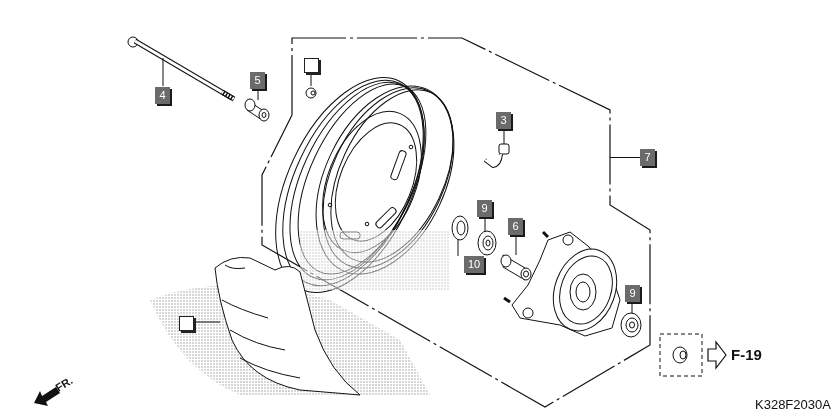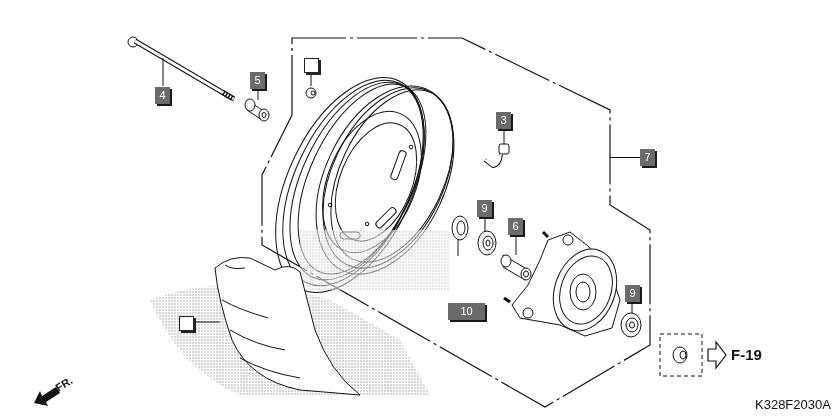--- a/index.html
+++ b/index.html
@@ -145,21 +145,21 @@
   <path d="M34,403 L40,391 L42,396 L56,387 L60,393 L46,402 L48,406 Z" fill="#111"></path>
 </svg>
 
 <div class="callout" style="left:155px;top:87px;">4</div>
 <div class="callout" style="left:250px;top:72px;">5</div>
 <div class="callout blank" style="left:304px;top:58px;"></div>
 <div class="callout" style="left:496px;top:112px;">3</div>
 <div class="callout" style="left:640px;top:149px;">7</div>
 <div class="callout" style="left:477px;top:200px;">9</div>
 <div class="callout" style="left:508px;top:218px;">6</div>
-<div class="callout" style="left:448px;top:256px;width:37px;margin-top:47px;">10</div>
+<div class="callout" style="left:464px;top:256px;width:20px;">10</div>
 <div class="callout" style="left:625px;top:285px;">9</div>
 <div class="callout blank" style="left:179px;top:316px;"></div>
 
 <div style="position:absolute;left:610px;top:157px;width:30px;height:1px;background:#111;"></div>
 
 <div class="ref-label" style="left:731px;top:346px;">F-19</div>
 <div class="code" style="left:755px;top:397px;">K328F2030A</div>
 <div class="fr" style="left:55px;top:378px;">FR.</div>
 
 </body></html>

